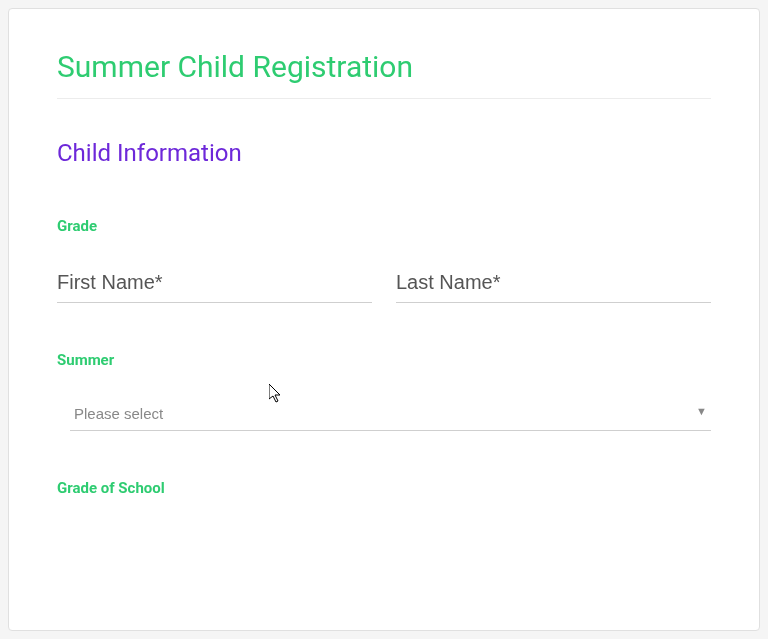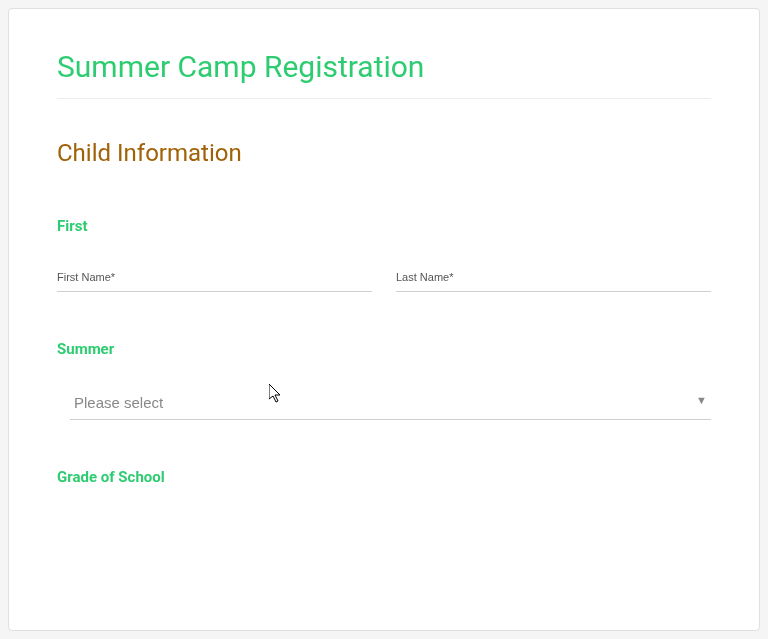--- a/index.html
+++ b/index.html
@@ -27,21 +27,21 @@
       font-size: 30px;
       font-weight: 400;
       margin-bottom: 14px;
     }
     .divider {
       border: none;
       border-top: 1px solid #ececec;
       margin-bottom: 40px;
     }
     .section-heading {
-      color: #a16207;
+      color: #6d28d9;
       font-size: 24px;
       font-weight: 400;
       margin-bottom: 50px;
     }
     .group-label {
       color: #2ecc71;
       font-size: 15px;
       font-weight: 700;
       margin-bottom: 30px;
       display: block;
@@ -59,21 +59,21 @@
       position: relative;
     }
     .field.full {
       width: 100%;
     }
     .input {
       width: 100%;
       border: none;
       border-bottom: 1px solid #cfcfcf;
       padding: 6px 0 8px 0;
-      font-size: 11px;
+      font-size: 20px;
       color: #404040;
       background: transparent;
       outline: none;
     }
     .input::placeholder {
       color: #555;
     }
     .select-wrapper {
       position: relative;
       width: 100%;
@@ -108,26 +108,26 @@
       left: 269px;
       top: 384px;
       pointer-events: none;
       z-index: 100;
     }
   </style>
 </head>
 <body>
 
 <div class="card">
-  <h1 class="page-title">Summer Camp Registration</h1>
+  <h1 class="page-title">Summer Child Registration</h1>
   <hr class="divider">
   <h2 class="section-heading">Child Information</h2>
 
   <div class="group">
-    <span class="group-label">First</span>
+    <span class="group-label">Grade</span>
     <div class="row">
       <div class="field">
         <input type="text" class="input" placeholder="First Name*" style="">
       </div>
       <div class="field">
         <input type="text" class="input" placeholder="Last Name*" style="">
       </div>
     </div>
   </div>
 

